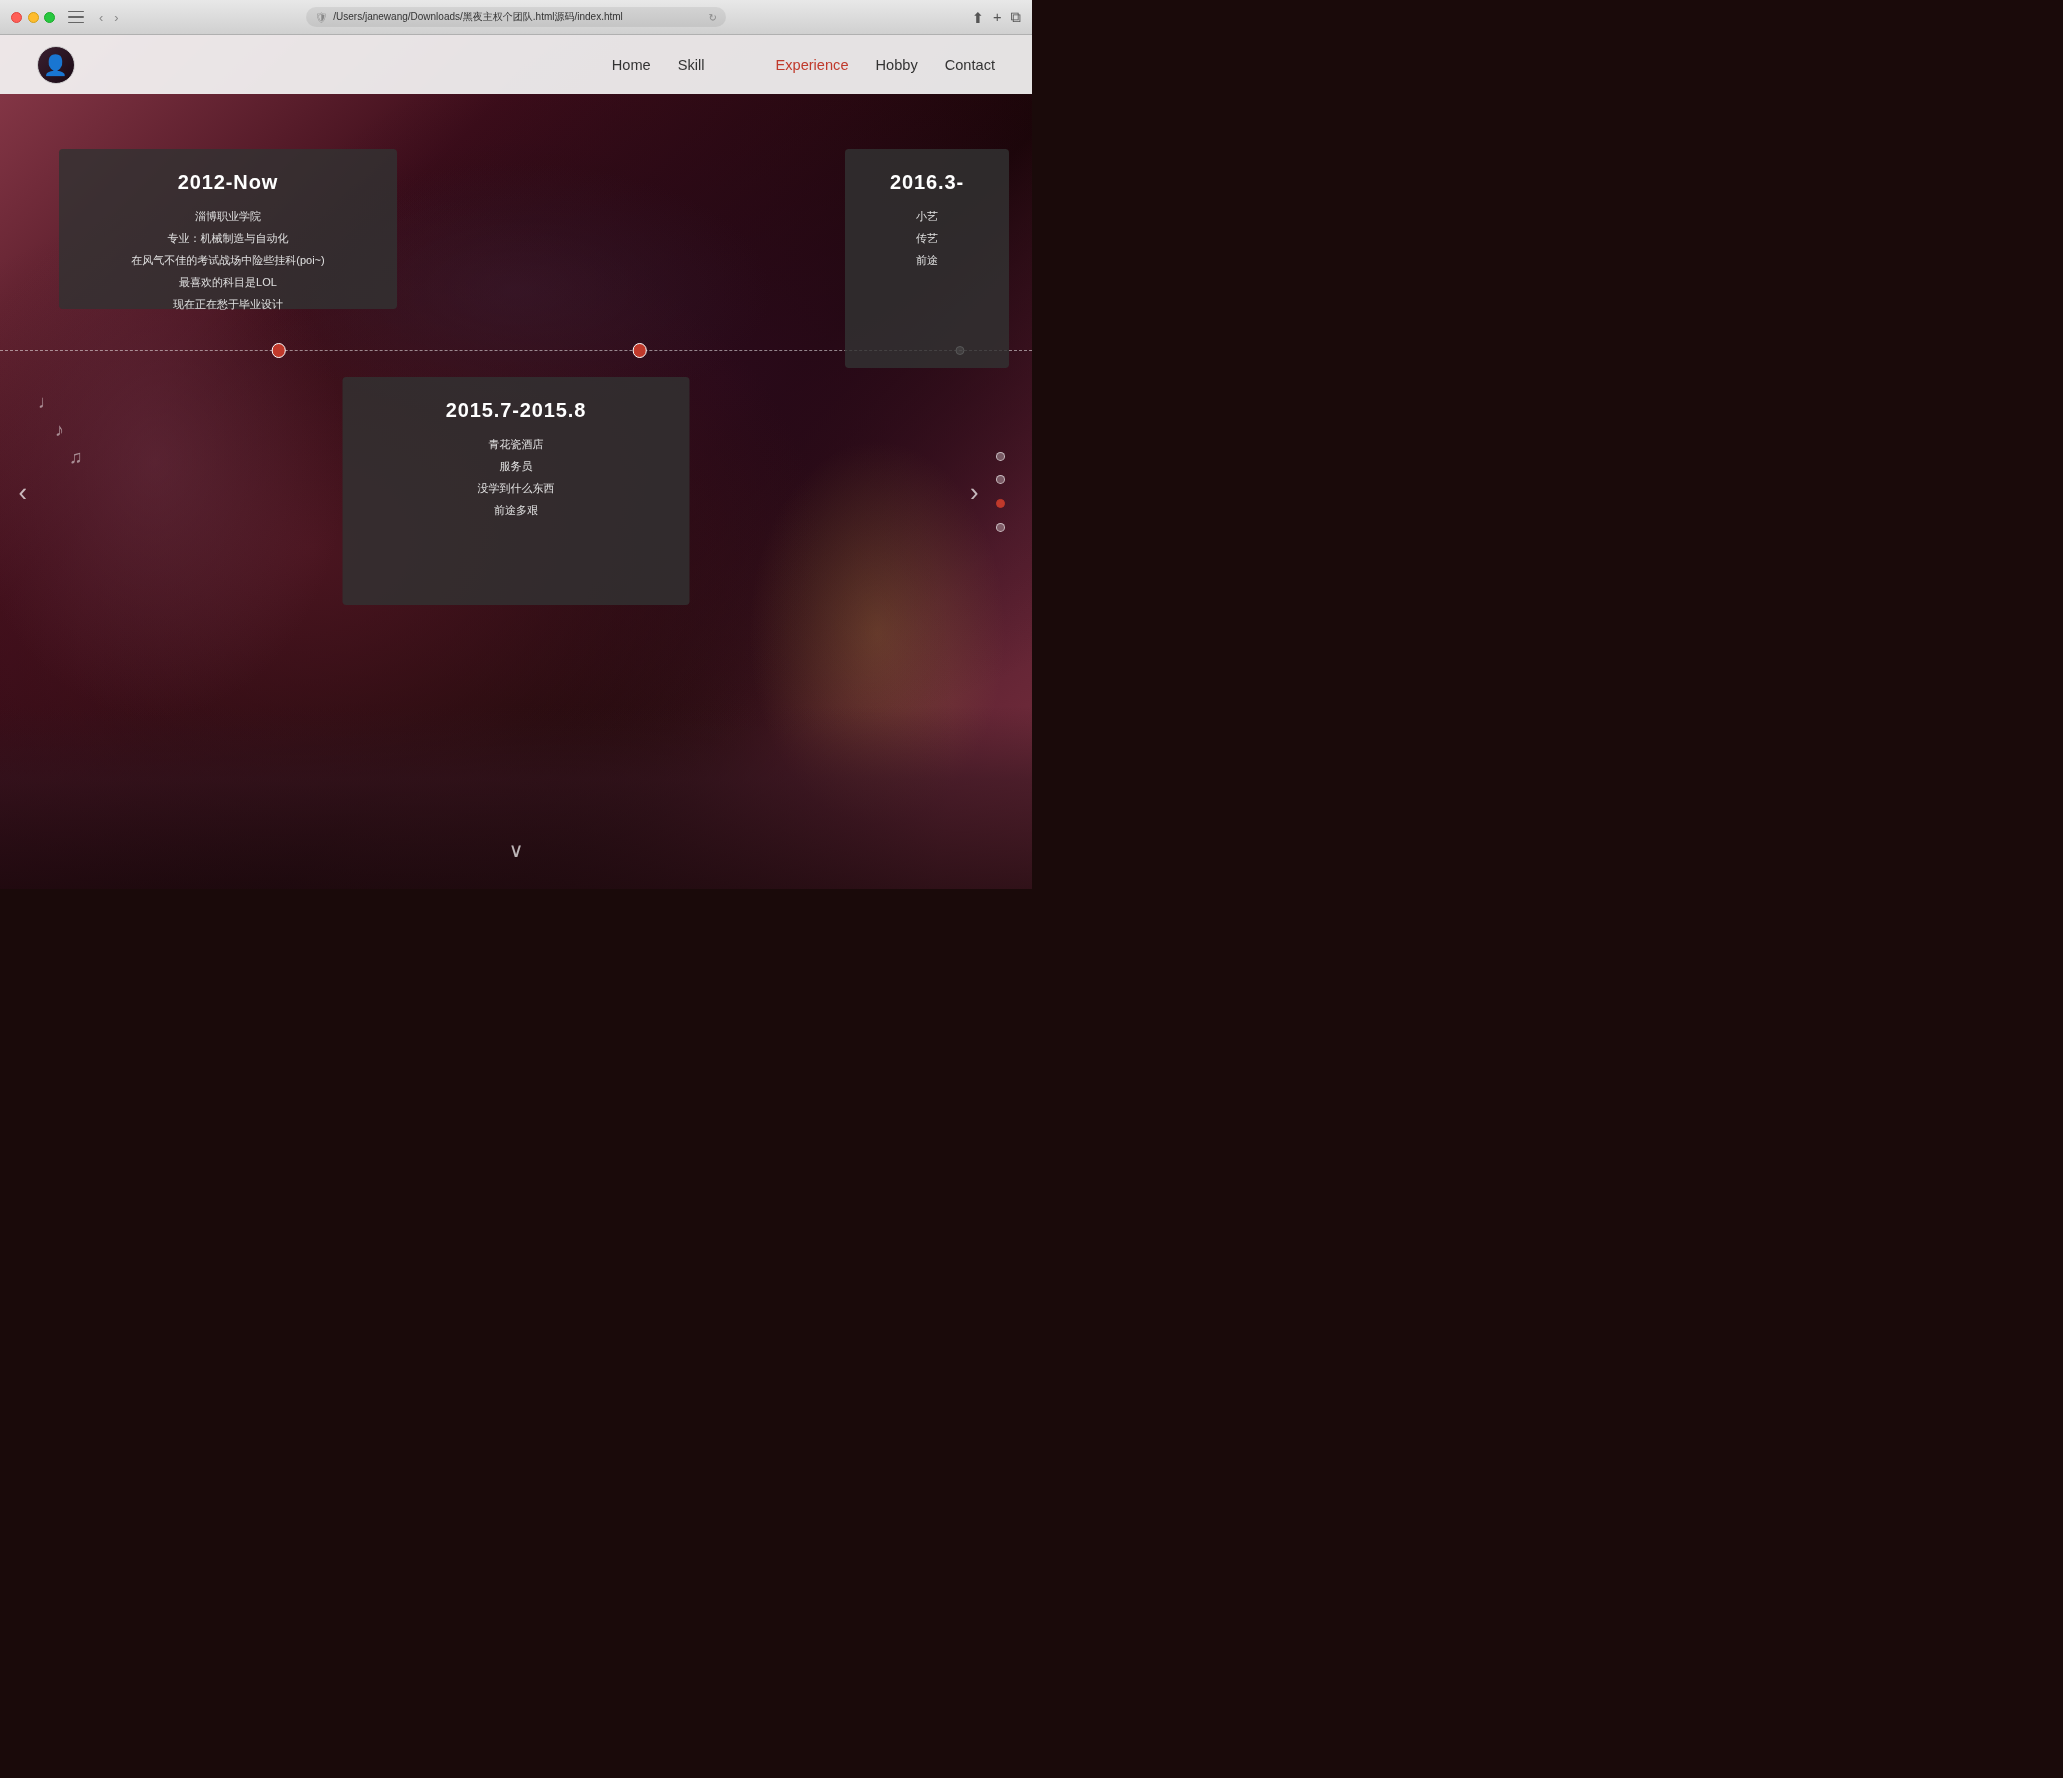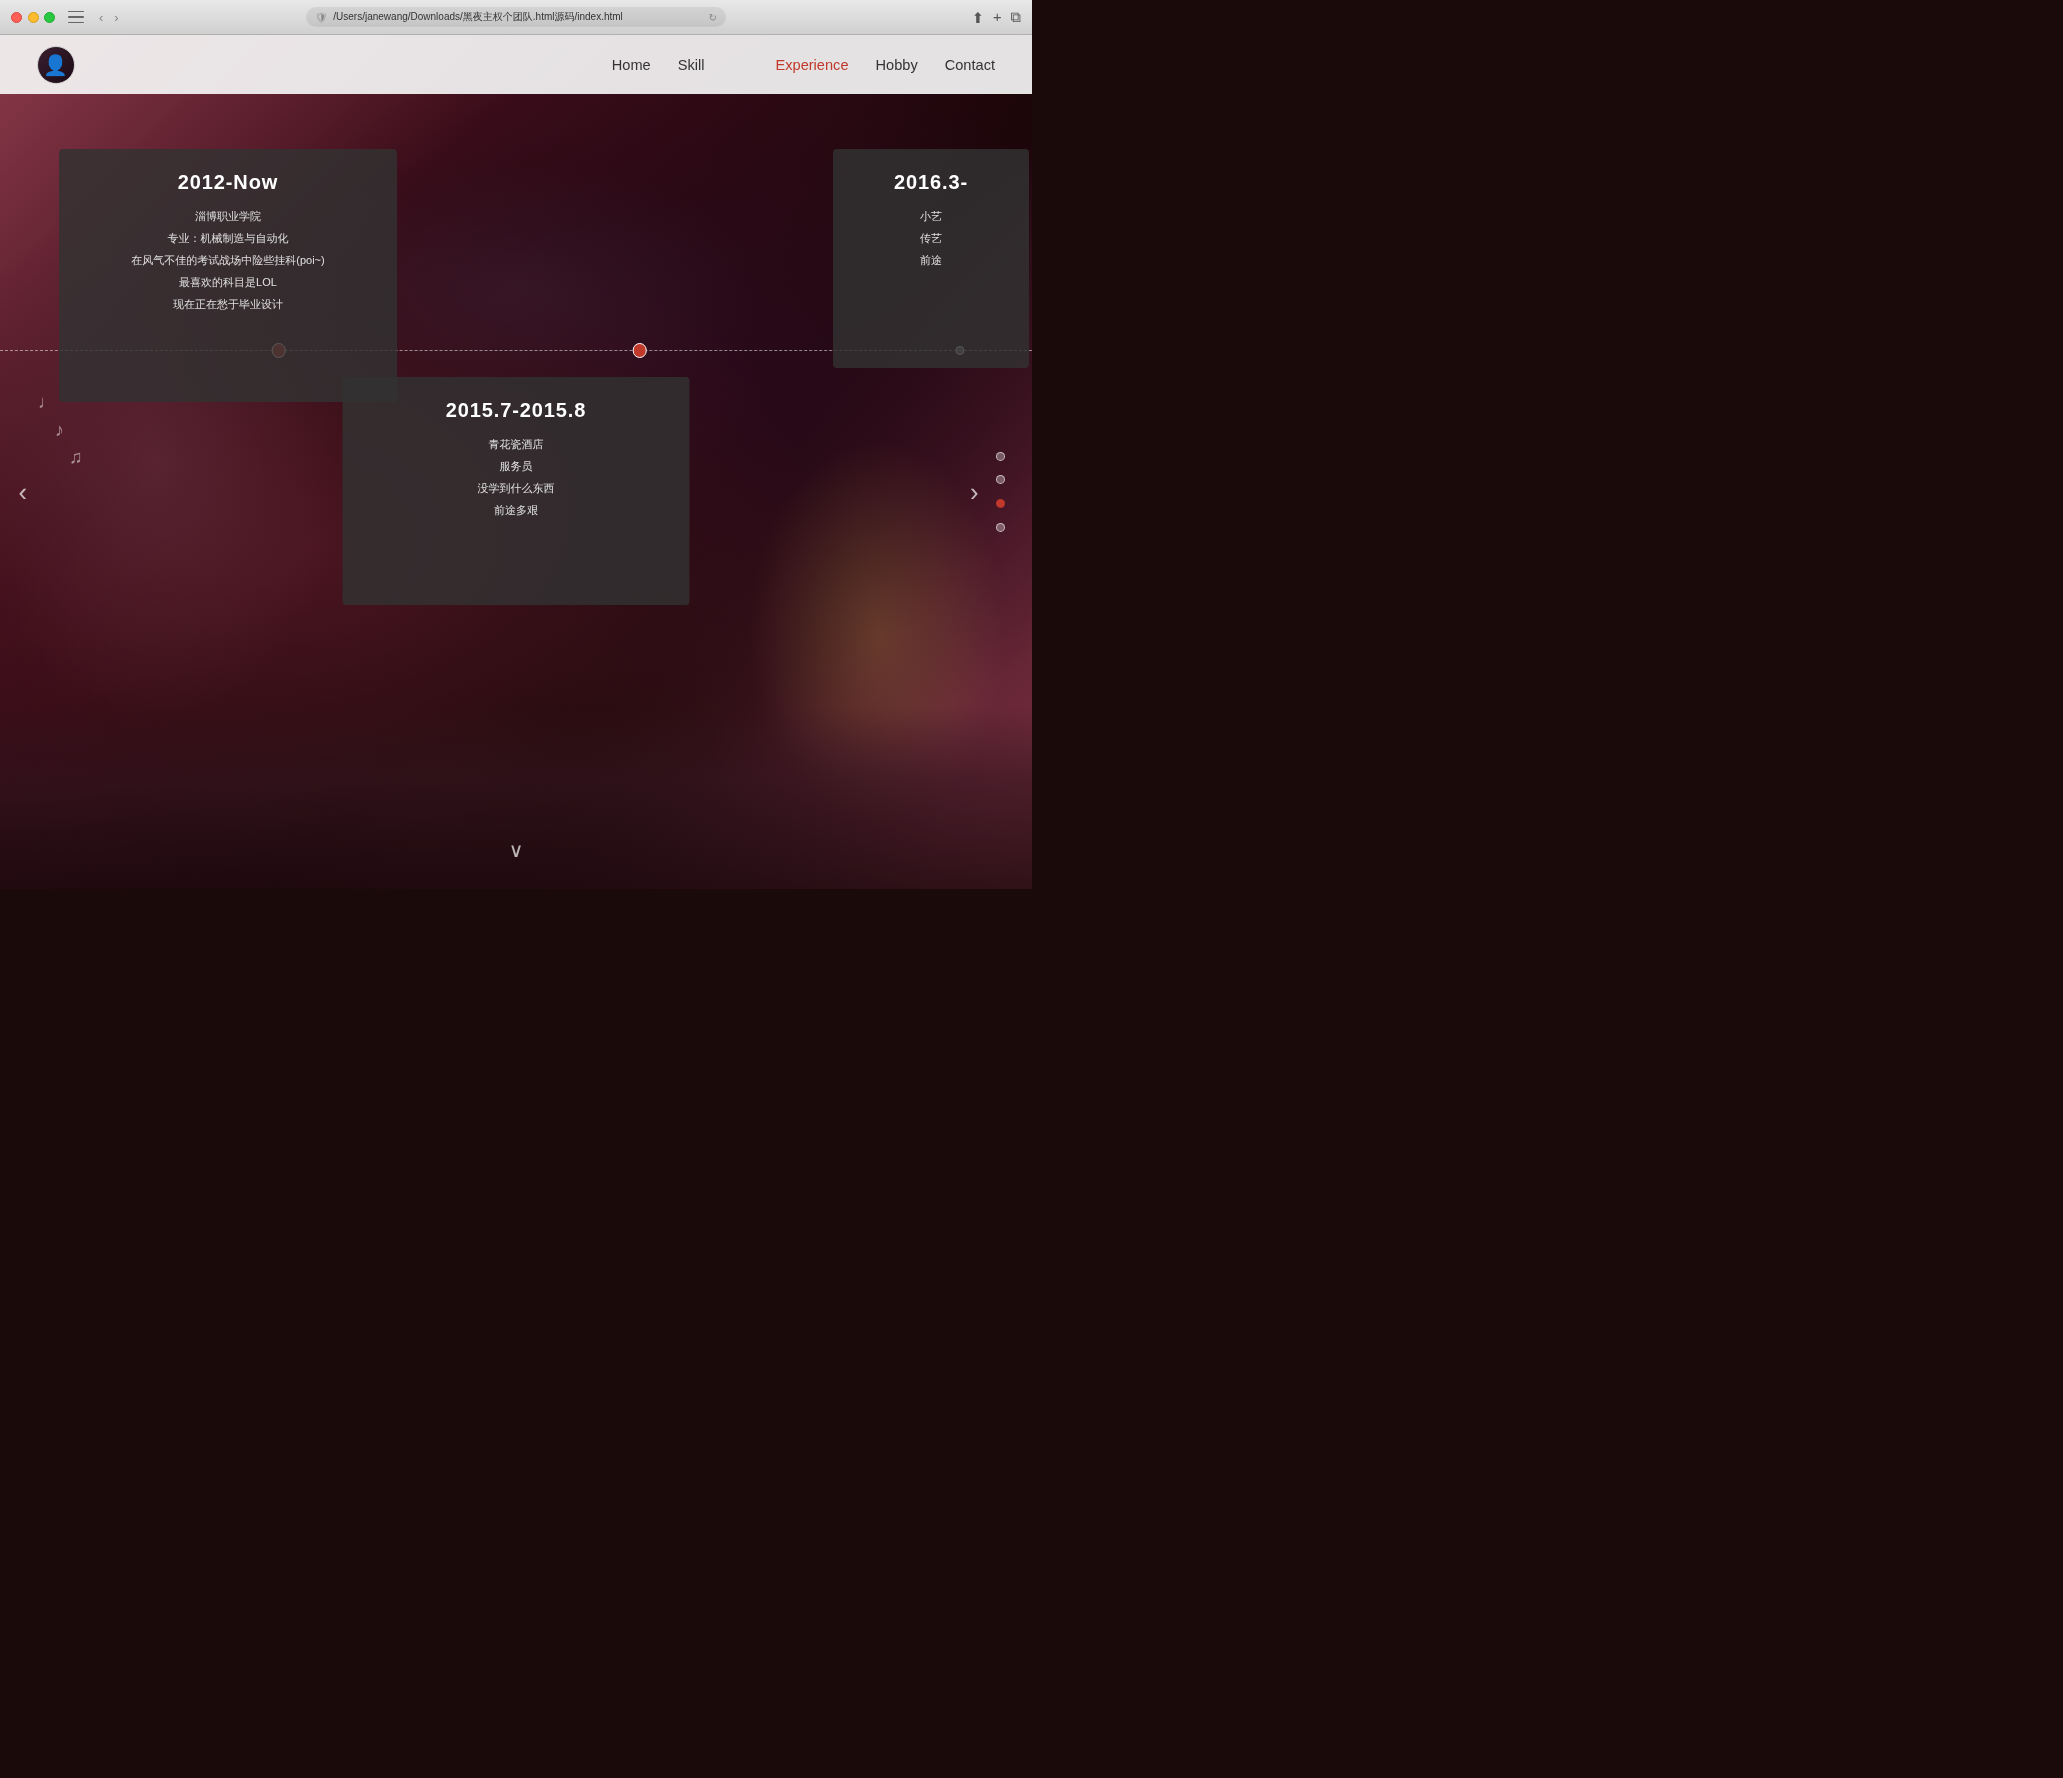--- a/index.html
+++ b/index.html
@@ -234,27 +234,27 @@
     .exp-card-body {
       font-size: 11px;
       line-height: 2;
       color: #e0e0e0;
     }
 
     .card-left {
       left: 59px;
       top: 55px;
       width: 338px;
-      height: 253px;
+      height: 160px;
     }
 
     .card-right {
-      right: 3px;
+      right: 23px;
       top: 55px;
-      width: 196px;
+      width: 164px;
       height: 219px;
       margin-left: 6px;
     }
 
     .card-bottom {
       left: 50%;
       transform: translateX(-50%);
       top: 283px;
       width: 347px;
       height: 228px;

